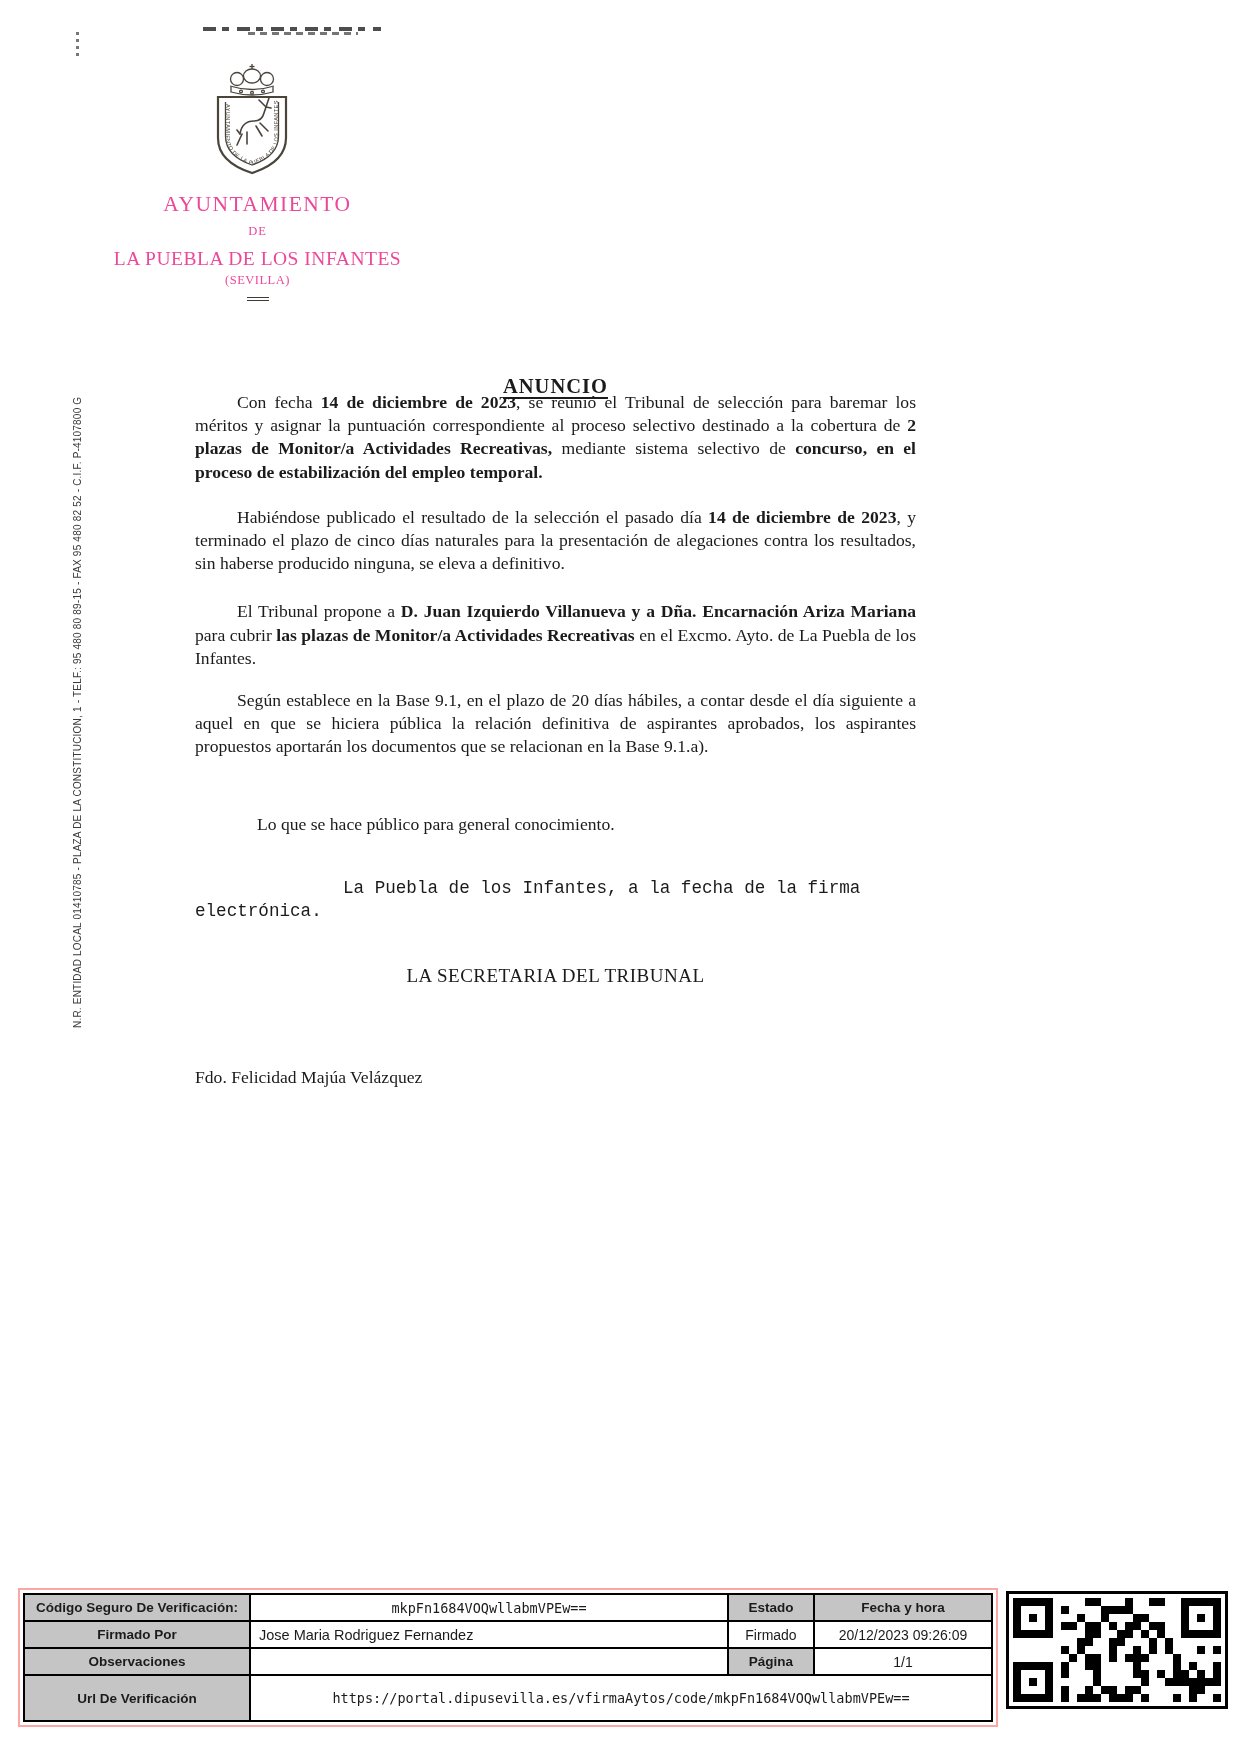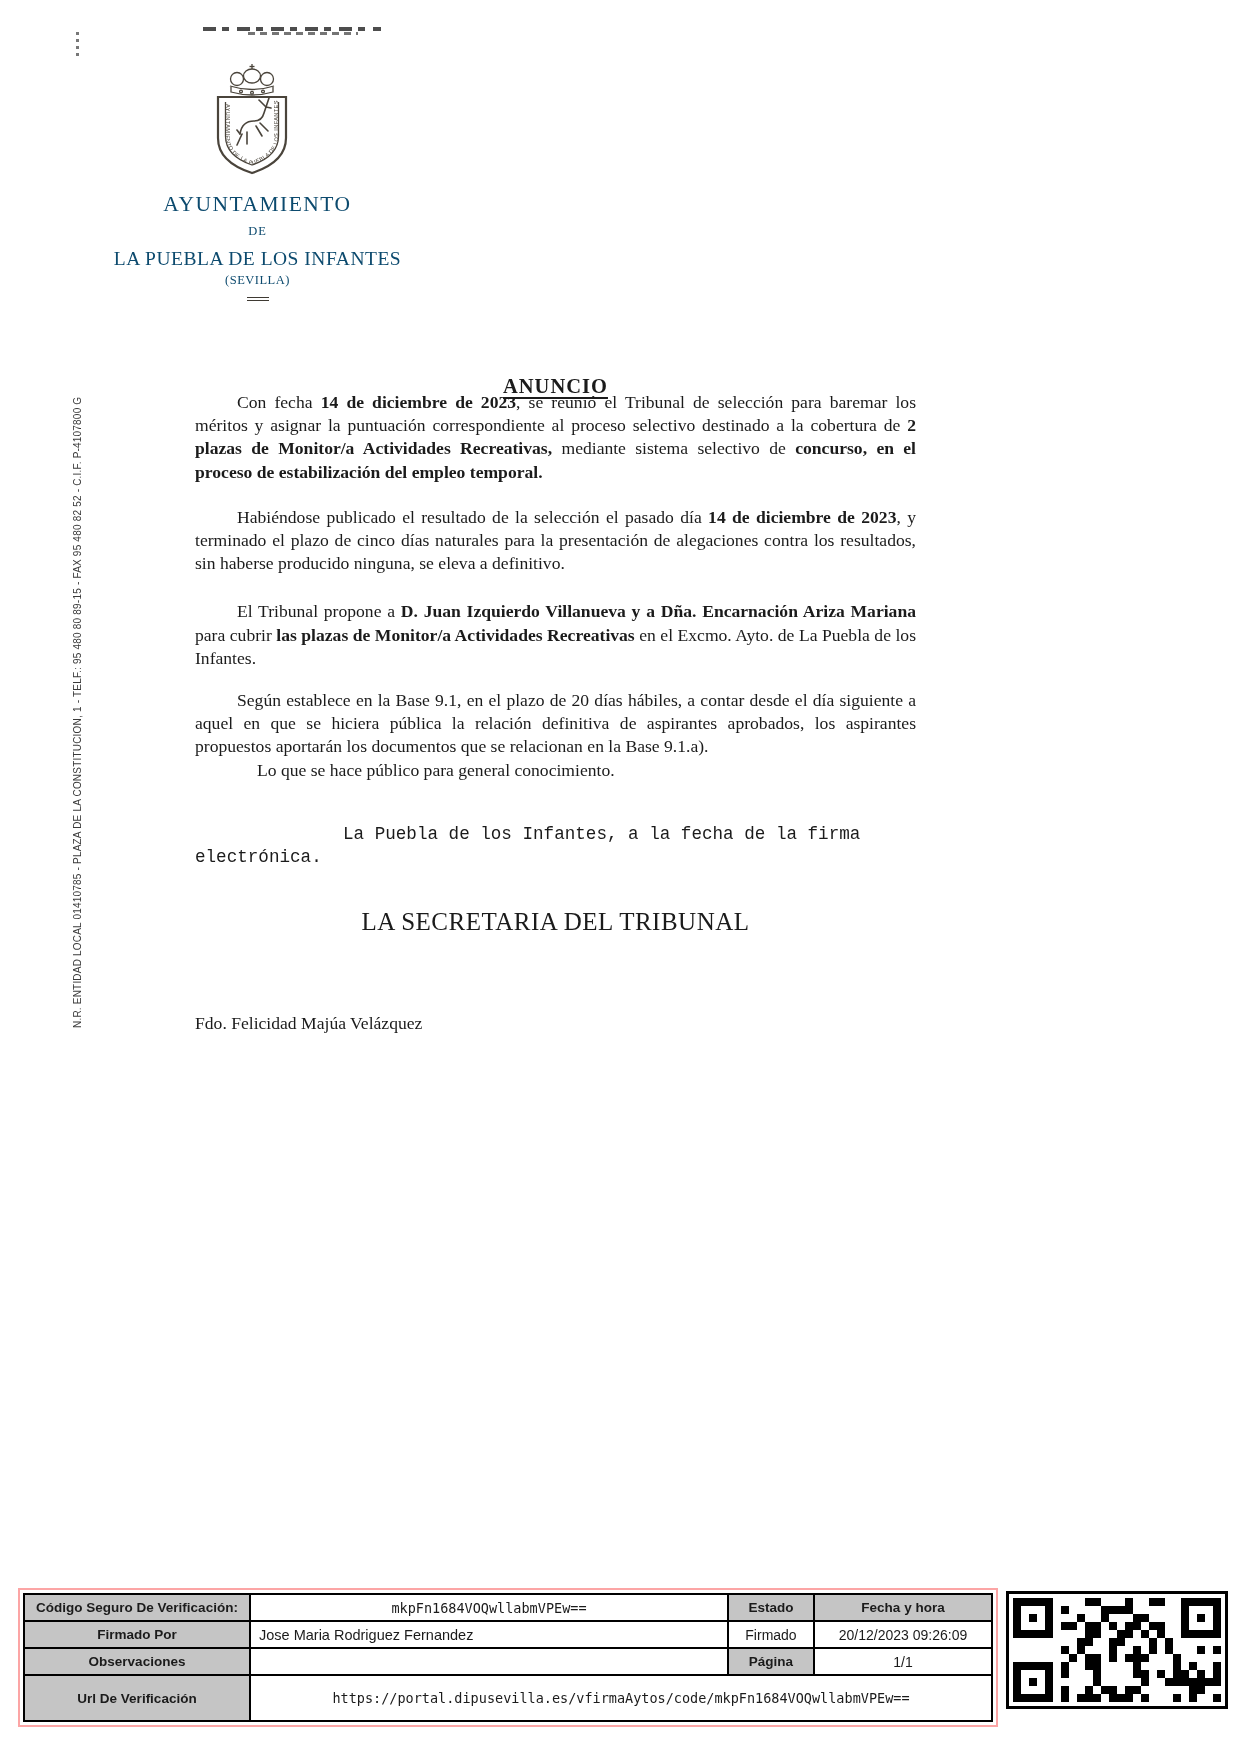--- a/index.html
+++ b/index.html
@@ -12,42 +12,42 @@
     background: repeating-linear-gradient(90deg,#2e2e2e 0 13px, transparent 13px 19px, #2e2e2e 19px 26px, transparent 26px 34px); opacity:.85; }
   .artifact-line2 { position:absolute; left:248px; top:32px; width:110px; height:3px;
     background: repeating-linear-gradient(90deg,#3a3a3a 0 7px, transparent 7px 12px); opacity:.7; }
   .artifact-corner { position:absolute; left:76px; top:30px; width:8px; height:26px;
     background: repeating-linear-gradient(0deg,#4a4a4a 0 3px, transparent 3px 7px); width:3px; opacity:.75; }
 
   
   .crest { position:absolute; left:204px; top:62px; width:96px; height:122px; }
 
   
-  .org-block { position:absolute; left:100px; top:192px; width:315px; text-align:center; color:#0c4a6e; }
+  .org-block { position:absolute; left:100px; top:192px; width:315px; text-align:center; color:#ec4899; }
   .org-line1 { font-size:21.5px; letter-spacing:1.5px; }
   .org-line2 { font-size:12.5px; margin-top:7px; letter-spacing:1px; }
   .org-line3 { font-size:19.5px; margin-top:9px; letter-spacing:0.5px; }
   .org-line4 { font-size:12.5px; margin-top:3px; letter-spacing:0.5px; }
   .org-rule { width:22px; height:4px; margin:9px auto 0 auto; border-top:1.5px solid #3f3a33; border-bottom:1.5px solid #3f3a33; }
 
   
   .doc-title { position:absolute; left:195px; top:375px; width:721px; text-align:center;
     font-size:20.5px; font-weight:bold; letter-spacing:1px;
     text-decoration: underline; text-underline-offset:4px; text-decoration-thickness:2px; }
 
   
   .doc-body { position:absolute; left:195px; top:391px; width:721px; font-size:17.6px; line-height:23.2px; }
   .doc-body p { text-align:justify; text-indent:42px; }
   .p1 { margin-bottom:22px; }
   .p2 { margin-bottom:25px; }
   .p3 { margin-bottom:19px; }
-  .p4 { }
+  .p4 { margin-bottom:54px; }
   .closing { text-indent:62px !important; text-align:left !important; margin-bottom:41px; }
   .place   { text-indent:148px !important; text-align:left !important; margin-bottom:41px;font-family:Liberation Mono, monospace; }
-  .role    { text-indent:0 !important; text-align:center !important; font-size:25px; letter-spacing:0.5px; margin-bottom:79px; }
+  .role    { text-indent:0 !important; text-align:center !important; font-size:19px; letter-spacing:0.5px; margin-bottom:79px; }
   .signed  { text-indent:0 !important; text-align:center; }
 
   
   .sideline { position:absolute; left:72px; top:1028px; width:645px;
     transform: rotate(-90deg); transform-origin:0 0;
     font-family:"Liberation Sans", sans-serif; font-size:10px; color:#3a3a3a; letter-spacing:0.2px; white-space:nowrap; }
 
   
   .vt-wrap { position:absolute; left:18px; top:1588px; width:980px; border:2px solid #fca5a5; padding:3px; background:#fff; }
   table.vt { border-collapse:collapse; width:100%; table-layout:fixed; font-family:"Liberation Sans", sans-serif; }

